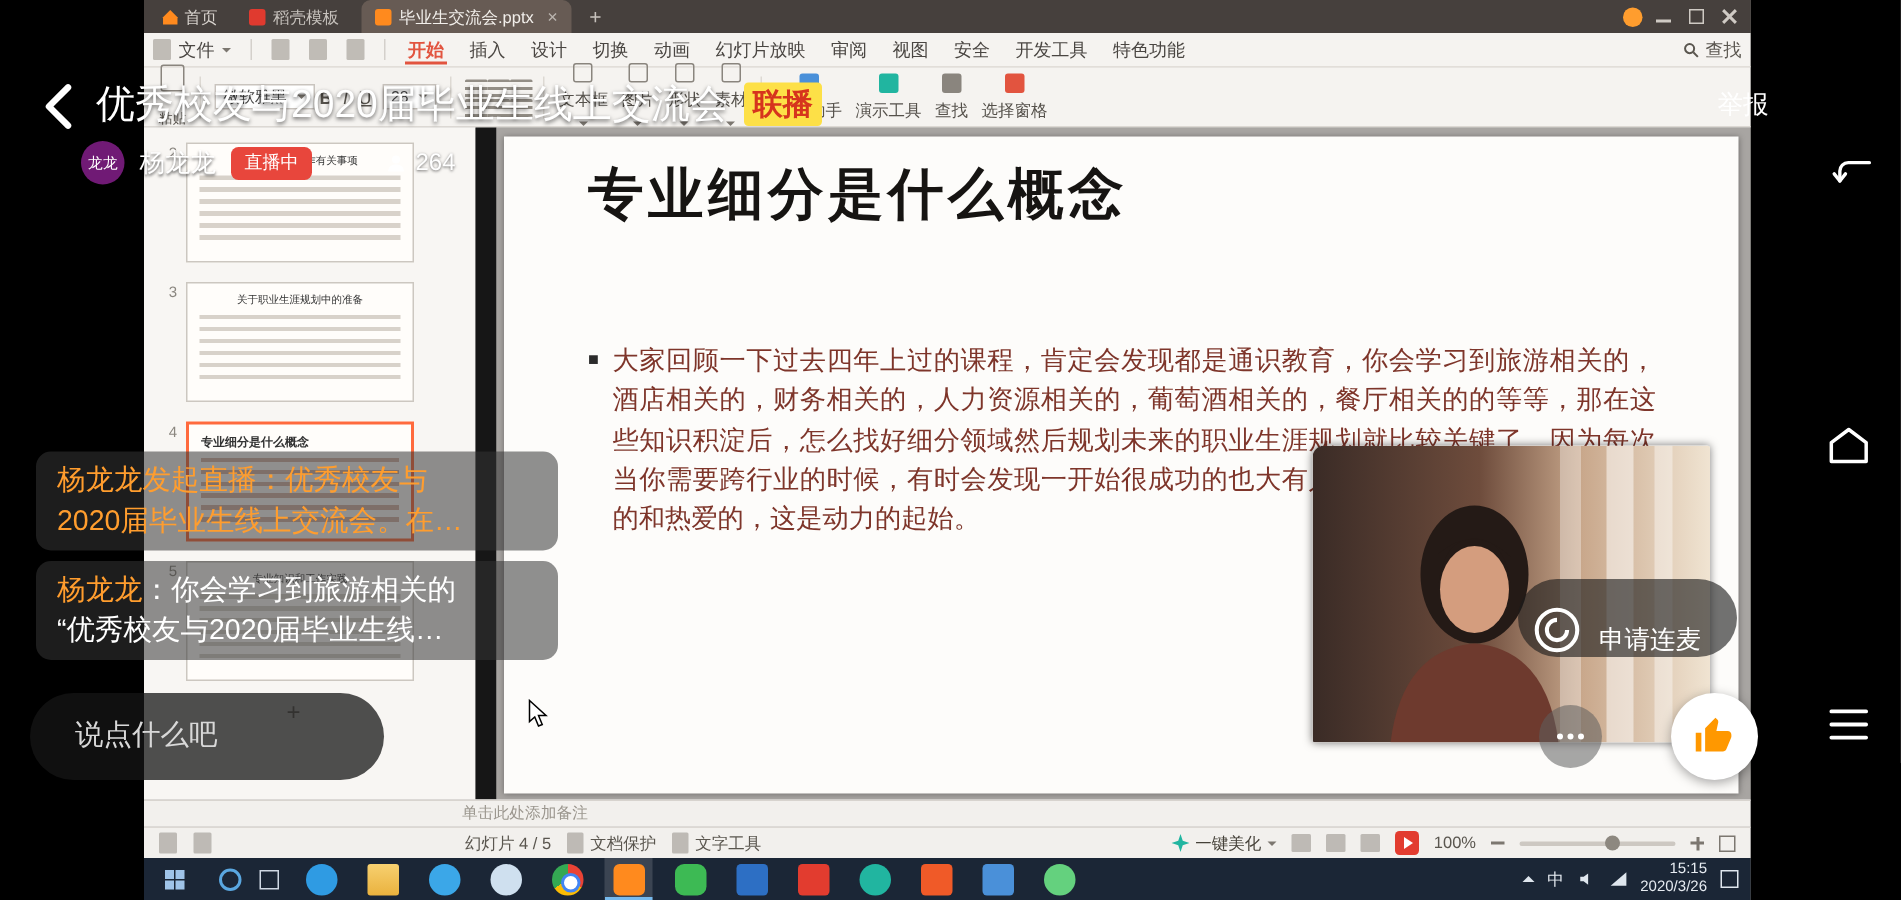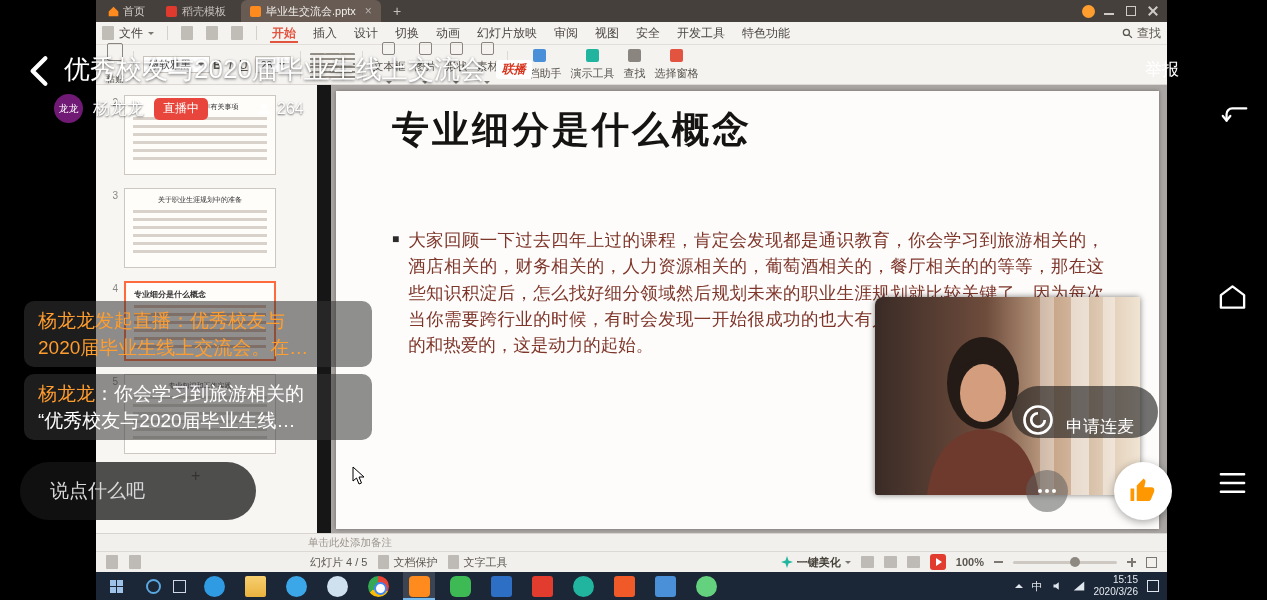--- a/index.html
+++ b/index.html
@@ -67,21 +67,21 @@
 .slide{position:relative;width:100%;height:100%;background:#fdfcfa;box-shadow:0 0 4px rgba(0,0,0,.35);overflow:hidden;}
 .slide-title{position:absolute;left:56px;top:14px;font-family:"Liberation Serif",serif;font-weight:bold;font-size:37px;color:#161412;letter-spacing:3px;}
 .slide-body{position:absolute;left:56px;top:136px;width:712px;display:flex;gap:9px;}
 .bullet{font-size:12px;color:#2b2b2b;padding-top:5px;flex:none;}
 .slide-text{font-family:"Liberation Serif",serif;font-size:17.5px;line-height:1.5;color:#7e352a;text-align:justify;}
 
 .notes-bar{height:18px;background:#f2f0ed;border-top:1px solid #d8d4cf;font-size:10.5px;color:#9b968e;line-height:17px;padding-left:212px;flex:none;}
 .statusbar{height:21px;background:#f2f0ed;border-top:1px solid #dcd8d3;display:flex;align-items:center;gap:11px;padding:0 10px;font-size:11px;color:#5a564f;flex:none;}
 .st-counter{margin-left:158px;}
 .st-item{display:flex;align-items:center;gap:4px;}
-.st-right{margin-left:auto;display:flex;align-items:center;gap:10px;font-weight:bold;}
+.st-right{margin-left:auto;display:flex;align-items:center;gap:10px;}
 .beautify{display:flex;align-items:center;gap:4px;color:#454139;}
 .viewico{width:13px;height:12px;background:#938e86;opacity:.55;border-radius:1px;}
 .playbtn{width:16px;height:16px;background:#e23c2f;border-radius:3px;position:relative;}
 .playbtn::before{content:"";position:absolute;left:6px;top:4px;border-left:6px solid #fff;border-top:4px solid transparent;border-bottom:4px solid transparent;}
 .zminus{width:9px;height:2px;background:#7c7770;}
 .zslider{width:104px;height:3px;background:#cdc8c2;border-radius:2px;position:relative;}
 .zslider .knob{position:absolute;left:55%;top:-3.5px;width:10px;height:10px;border-radius:50%;background:#8d8880;}
 .zplus{width:9px;height:9px;position:relative;}
 .zplus::before{content:"";position:absolute;top:3.5px;left:0;width:9px;height:2px;background:#7c7770;}
 .zplus::after{content:"";position:absolute;left:3.5px;top:0;width:2px;height:9px;background:#7c7770;}
@@ -117,21 +117,21 @@
 .tray{margin-left:auto;display:flex;align-items:center;gap:9px;padding-right:8px;font-size:10px;}
 .tray-chev{width:0;height:0;border:4px solid transparent;border-bottom-color:#dfe6ee;margin-top:-4px;}
 .ime{font-size:11px;}
 .timebox{text-align:right;line-height:1.25;font-size:10px;}
 .notifico{width:12px;height:12px;border:1.3px solid #dfe6ee;}
 
 
 .ov-back{position:absolute;left:26px;top:54px;width:26px;height:34px;z-index:20;}
 .ov-titlebar{position:absolute;left:64px;top:52px;display:flex;align-items:center;gap:10px;z-index:20;}
 .ov-title{color:#fff;font-size:26px;text-shadow:0 1px 3px rgba(0,0,0,.6);}
-.ov-badge{background:#ffffff;color:#d6341d;font-size:12px;font-weight:bold;padding:1px 6px;border-radius:3px;font-style:italic;}
+.ov-badge{background:#fde047;color:#d6341d;font-size:20px;font-weight:bold;padding:1px 6px;border-radius:3px;}
 .ov-report{position:absolute;right:88px;top:58px;color:#fff;font-size:17px;z-index:20;}
 .ov-streamer{position:absolute;left:54px;top:94px;display:flex;align-items:center;gap:10px;z-index:20;}
 .ov-avatar{width:29px;height:29px;border-radius:50%;background:#701a75;color:#fff;font-size:10px;display:flex;align-items:center;justify-content:center;flex:none;}
 .ov-name{color:#fff;font-size:17px;text-shadow:0 1px 2px rgba(0,0,0,.6);}
 .ov-live{background:#e8463c;color:#fff;font-size:12px;padding:2.5px 9px;border-radius:5px;}
 .ov-viewers{display:flex;align-items:center;gap:5px;margin-left:38px;color:#fff;font-size:16px;text-shadow:0 1px 2px rgba(0,0,0,.6);}
 .msg{position:absolute;left:24px;width:348px;background:rgba(52,52,52,.55);border-radius:10px;padding:6px 14px;font-size:19px;line-height:27px;z-index:20;}
 .msg1{top:301px;color:#ff9d2e;white-space:pre-line;}
 .msg2{top:374px;color:#fff;}
 .msg2 .nm{color:#ff9d2e;}

